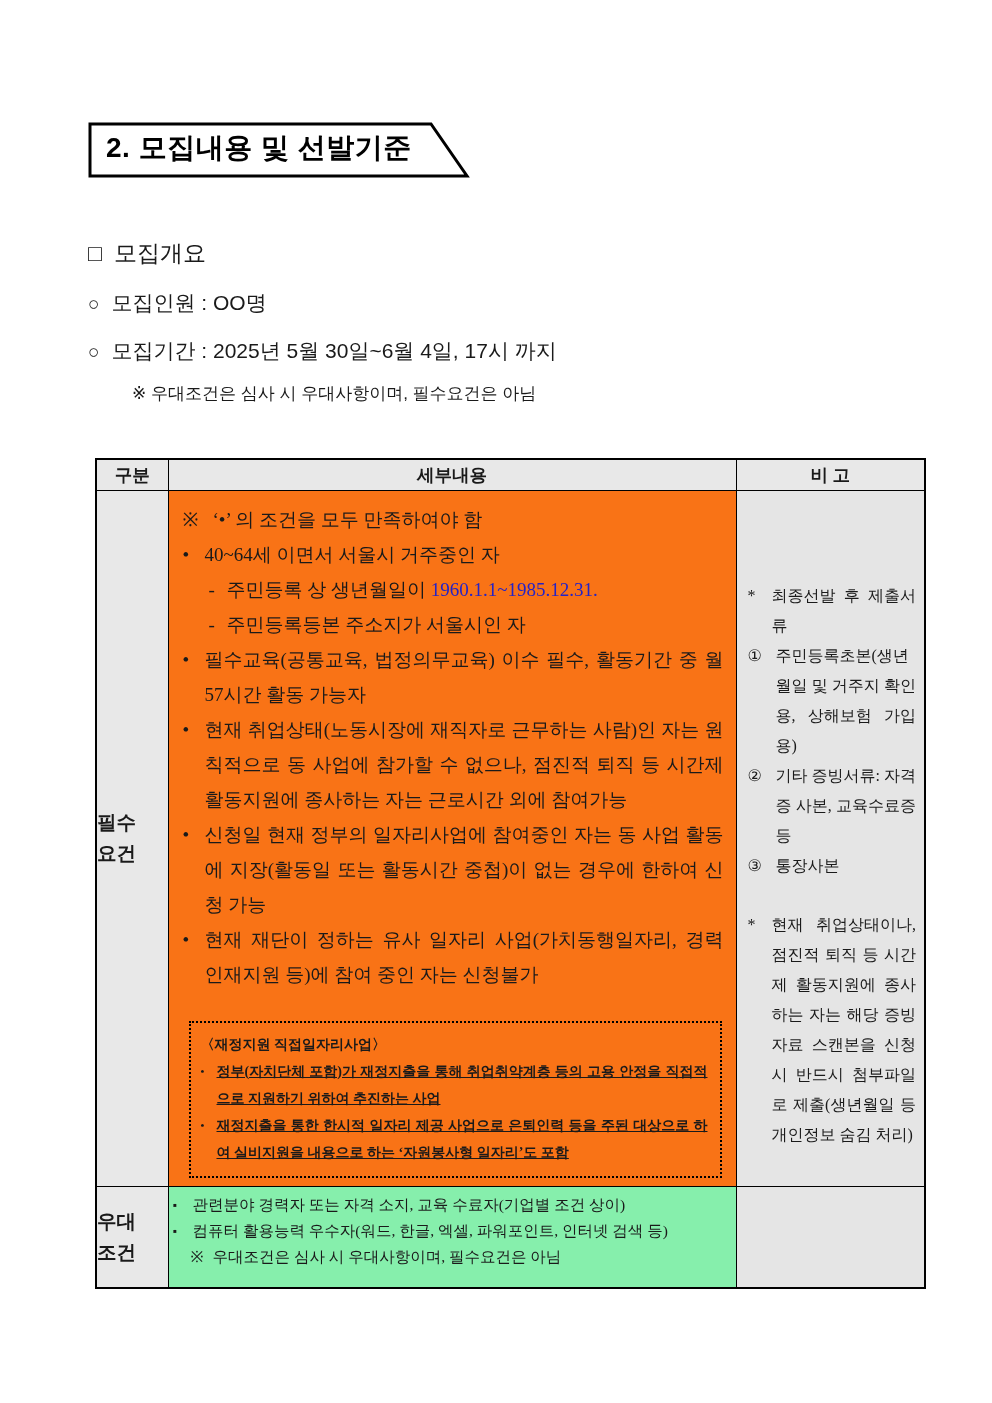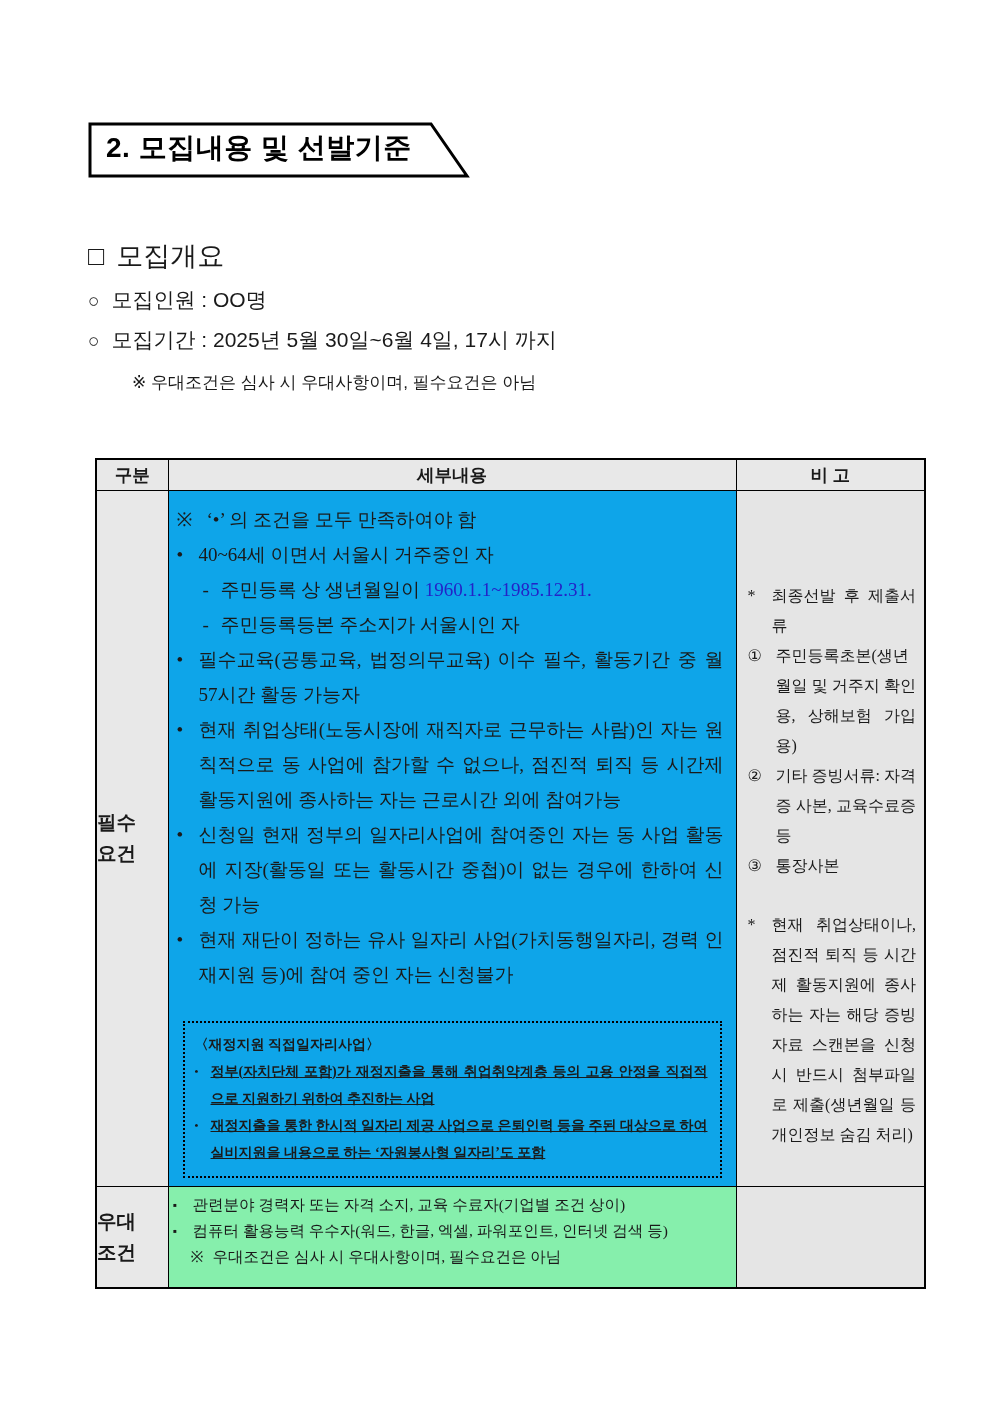--- a/index.html
+++ b/index.html
@@ -19,44 +19,44 @@
     font-family: "Liberation Sans", "DejaVu Sans", sans-serif;
     font-weight: 800; font-size: 28px; letter-spacing: 0.5px; color: #000;
     white-space: nowrap;
   }
 
   
   .overview {
     position: absolute; left: 88px; top: 238px; width: 800px;
     font-family: "Liberation Sans", "DejaVu Sans", sans-serif;
   }
-  .ov-heading { font-size: 27px; font-weight: 400; }
+  .ov-heading { font-size: 23px; font-weight: 400; }
   .ov-heading .m { margin-right: 12px; }
-  .ov-item { margin-top: 12px; font-size: 21px; white-space: nowrap; }
+  .ov-item { margin-top: 20px; font-size: 21px; white-space: nowrap; }
   .ov-item .m { margin-right: 12px; font-size: 19px; }
   .ov-note { margin-top: 17px; margin-left: 44px; font-size: 17px; }
 
   
   .criteria-table {
     position: absolute; left: 95px; top: 458px;
     width: 829px; border-collapse: collapse; table-layout: fixed;
     border: 2.5px solid #000;
   }
   .criteria-table th, .criteria-table td { border: 1.5px solid #000; margin-left: 47px; }
   .criteria-table thead th {
     height: 31px; background: #e8e8e8;
     font-size: 17.5px; font-weight: 700; text-align: center; vertical-align: middle;
   }
   td.label-cell {
     background: #e8e8e8; vertical-align: middle;
     font-weight: 700; font-size: 19.5px; line-height: 31px;
   }
   td.details-cell {
-    vertical-align: top; background: #0ea5e9;
-    padding: 11px 12px 8px 8px;
+    vertical-align: top; background: #f97316;
+    padding: 11px 12px 8px 14px;
     font-size: 19px; line-height: 35px; text-align: justify;
   }
   td.remarks-cell {
     vertical-align: top; background: #e5e5e5;
     padding: 90px 8px 10px 11px;
     font-size: 16px; line-height: 30px; text-align: justify;
   }
   
   .line { }
   .line .m { display: inline-block; text-indent: 0; }

